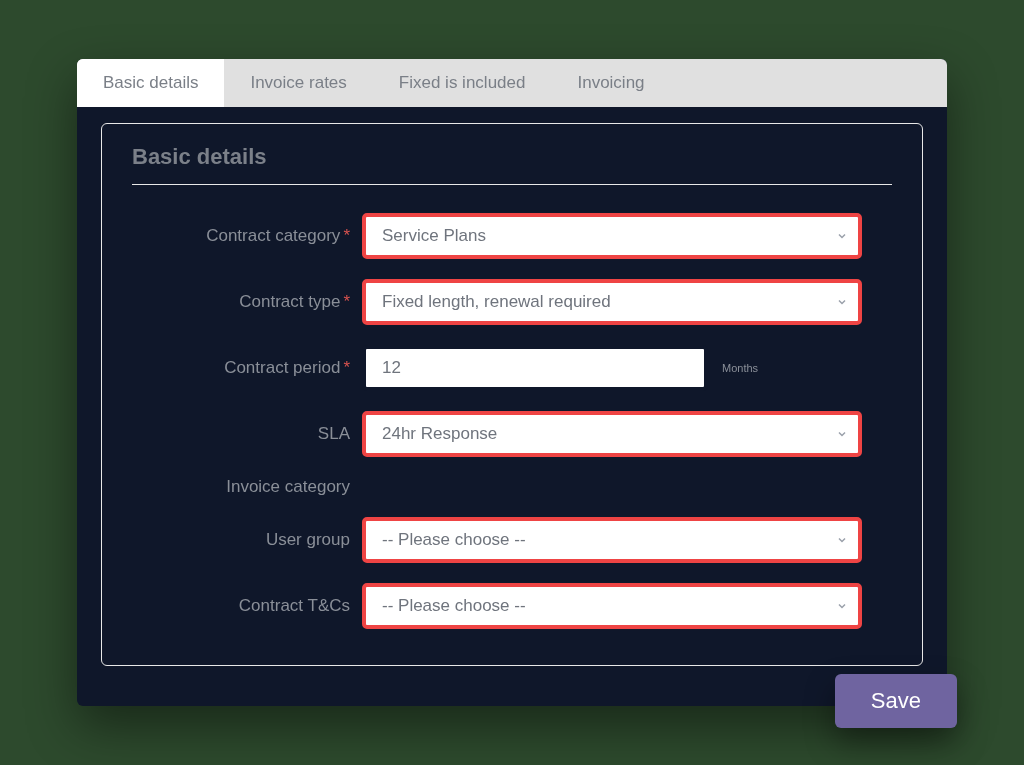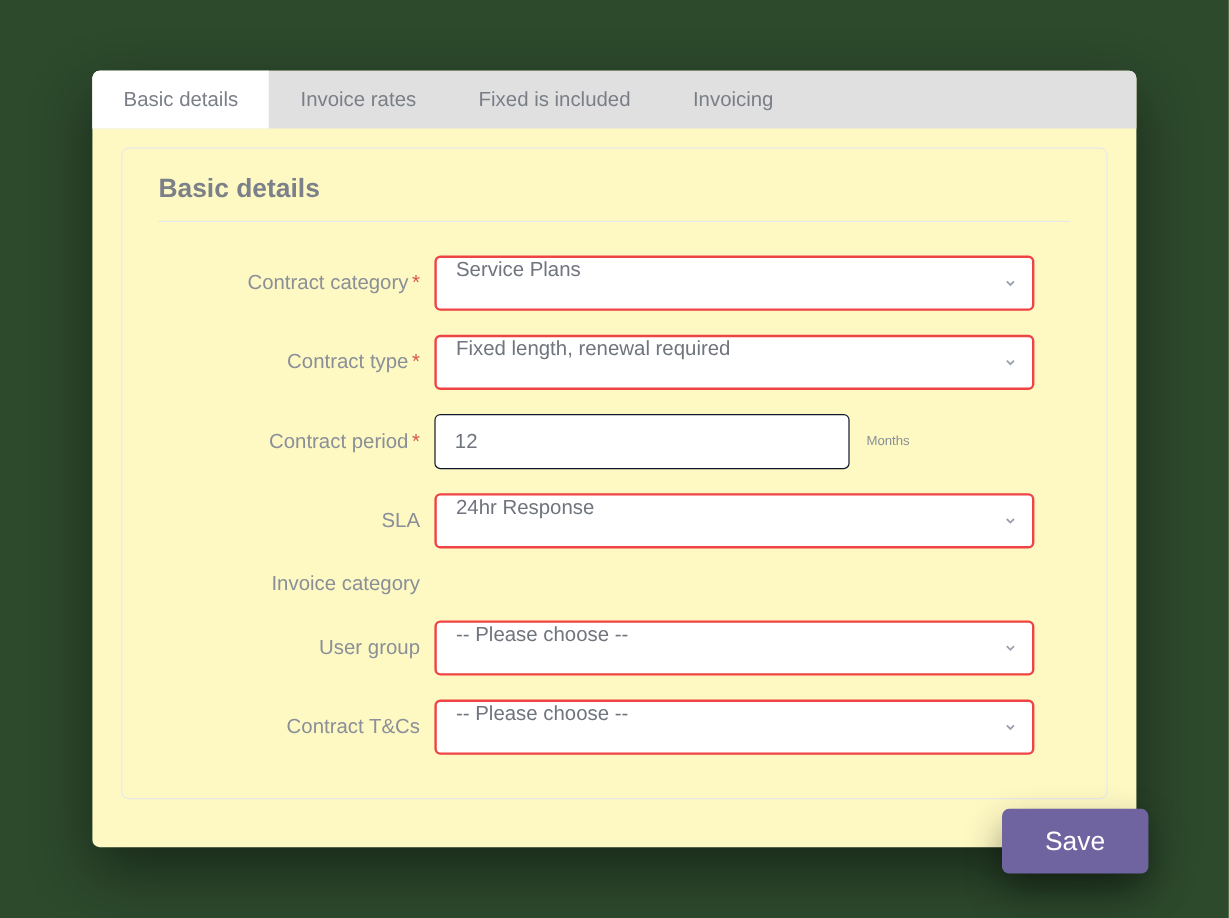--- a/index.html
+++ b/index.html
@@ -11,21 +11,21 @@
       display: flex;
       align-items: center;
       justify-content: center;
       position: relative;
     }
     .panel-wrapper {
       position: relative;
     }
     .panel {
       width: 870px;
-      background: #fef9c3;
+      background: #0f172a;
       border-radius: 6px;
       box-shadow: 0 20px 50px rgba(0,0,0,0.45);
       overflow: visible;
     }
     .tabs {
       display: flex;
       background: #e0e0e0;
       border-top-left-radius: 6px;
       border-top-right-radius: 6px;
     }
@@ -75,45 +75,46 @@
       margin-left: 3px;
     }
     .select-wrap {
       position: relative;
       flex: 1;
       max-width: 500px;
     }
     .select-box {
       width: 100%;
       height: 46px;
-      border: 2px solid #ef4444;
+      border: 4px solid #ef4444;
       border-radius: 5px;
       padding: 0 40px 0 16px;
       font-size: 17px;
       color: #6f747d;
       background: #ffffff;
       display: flex;
+      align-items: center;
       cursor: pointer;
     }
     .chevron {
       position: absolute;
       right: 14px;
       top: 50%;
       transform: translateY(-50%);
       pointer-events: none;
     }
     .chevron svg {
       width: 12px;
       height: 12px;
       display: block;
     }
     .input-box {
       width: 346px;
       height: 46px;
-      border: 1px solid #0f172a;
+      border: 4px solid #0f172a;
       border-radius: 5px;
       padding: 0 16px;
       font-size: 17px;
       color: #6f747d;
       background: #ffffff;
     }
     .input-suffix {
       font-size: 11px;
       color: #8a8f98;
       margin-left: 14px;

